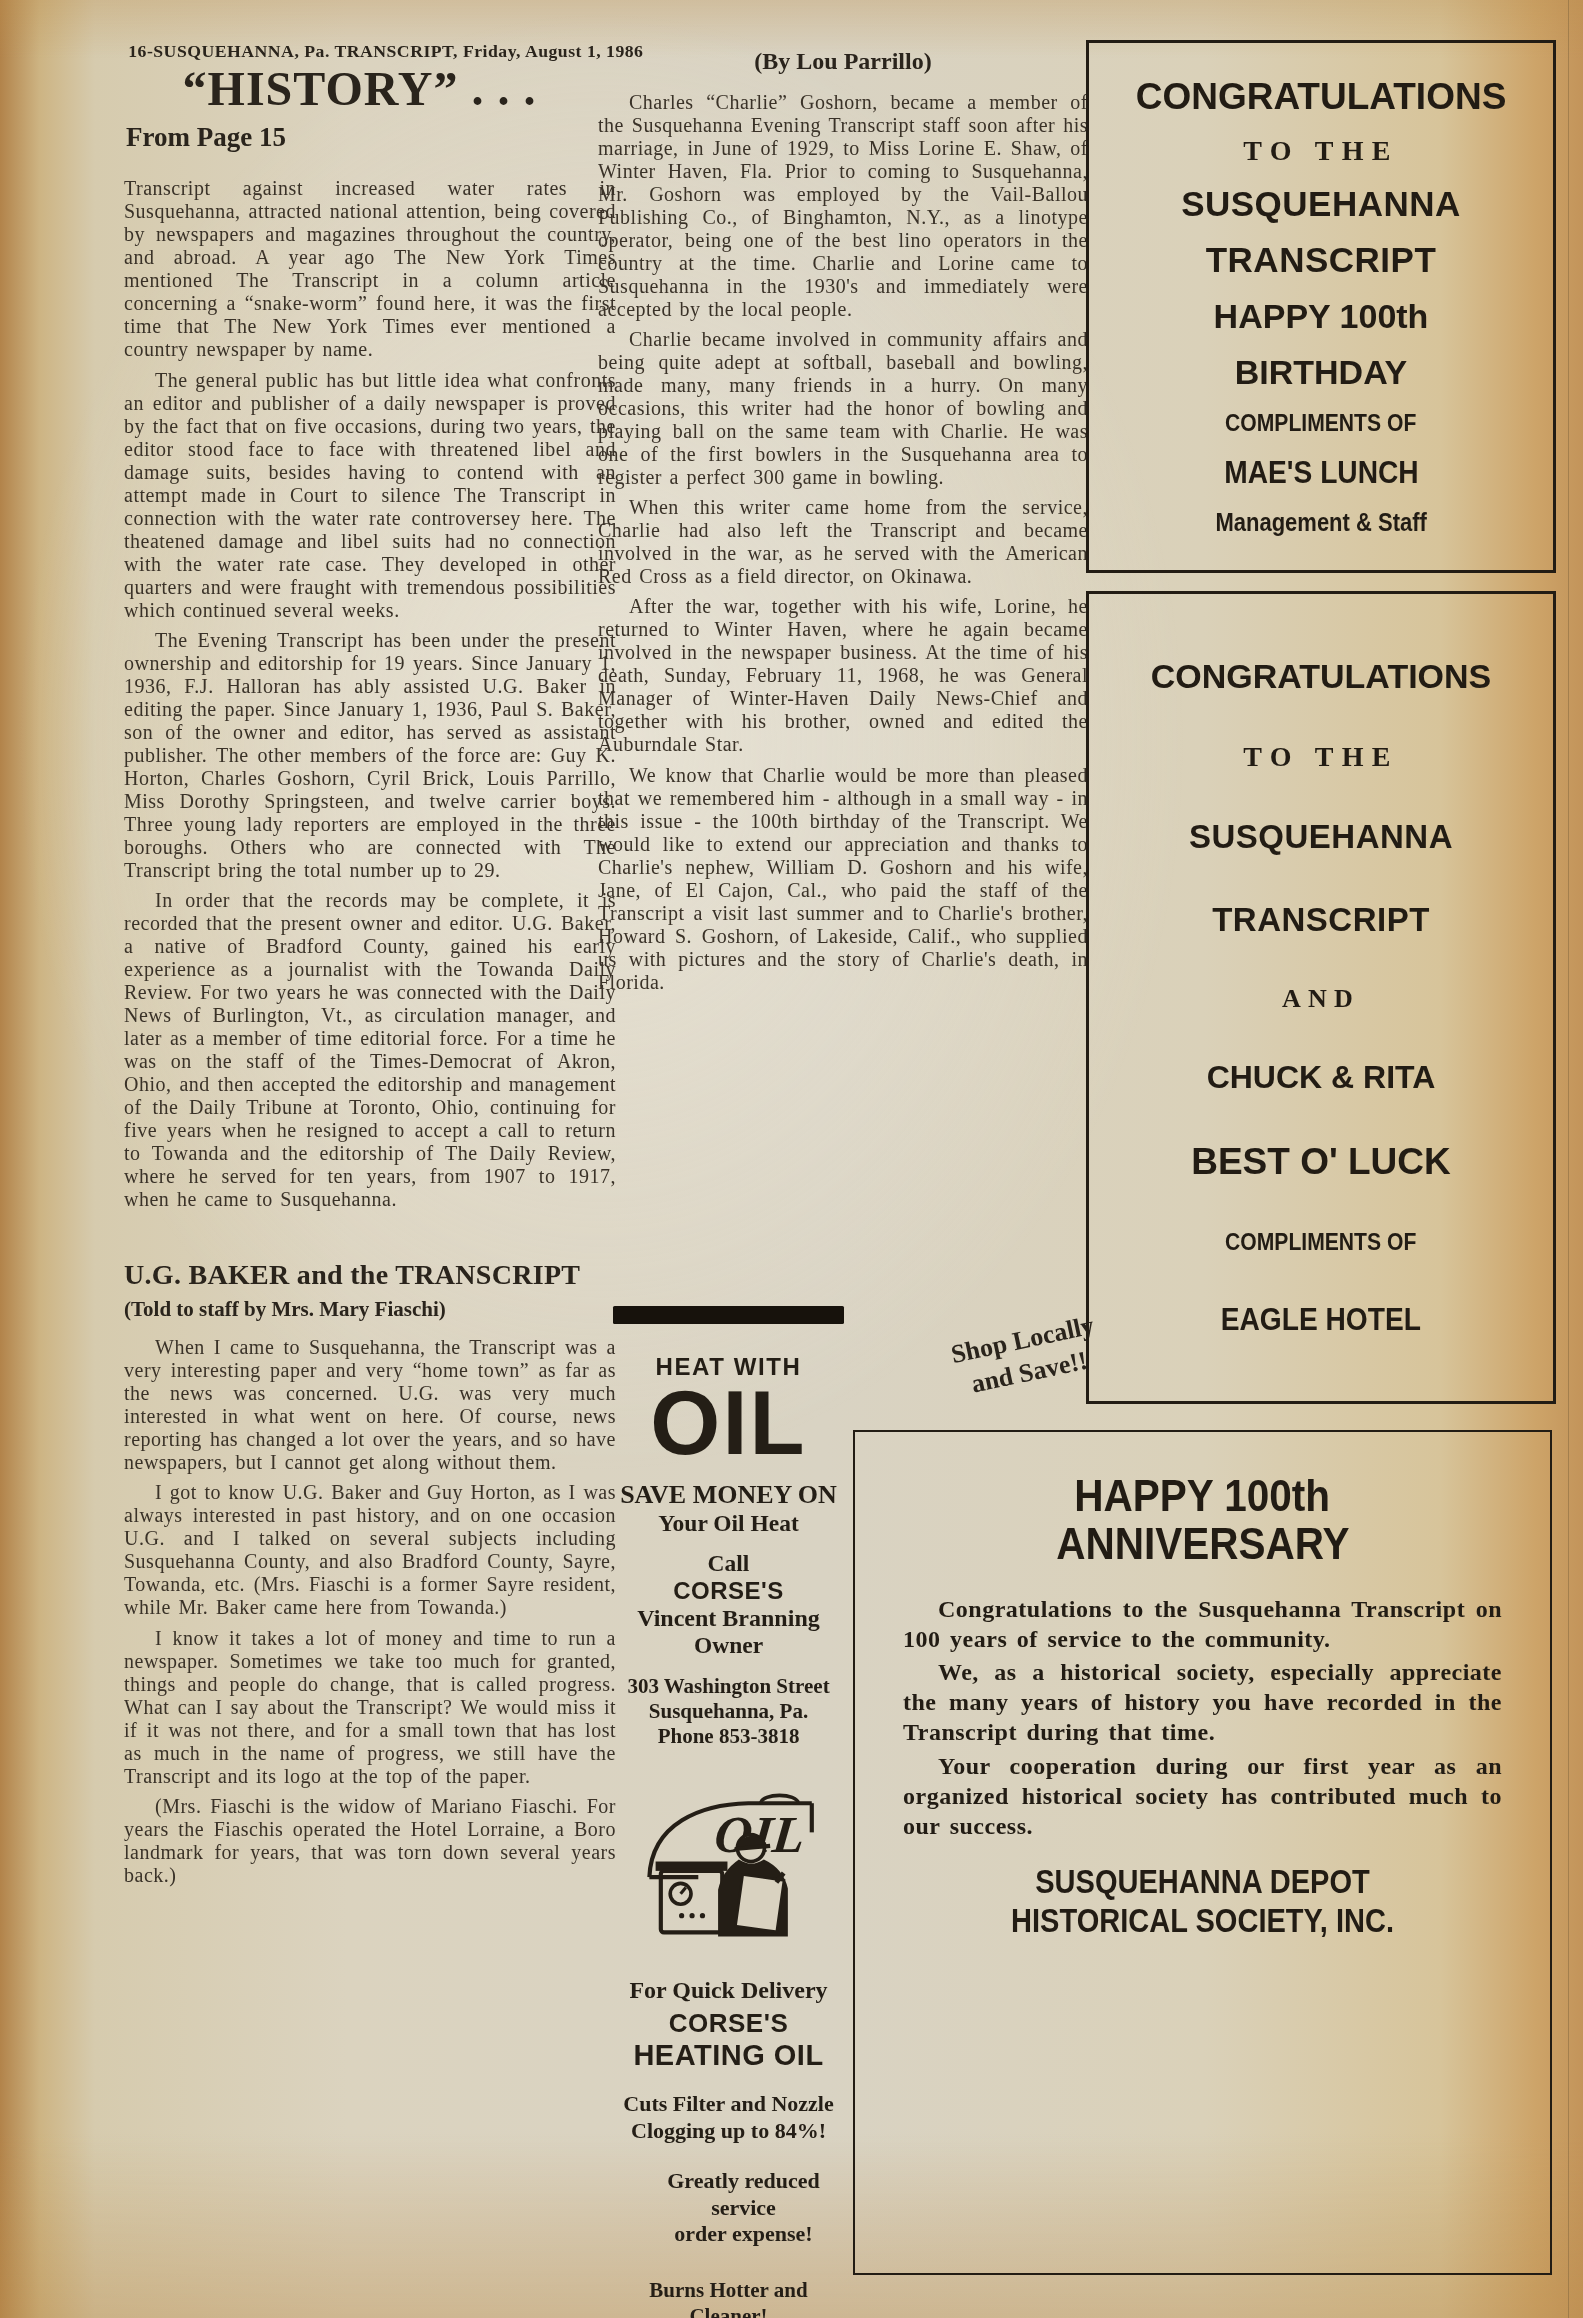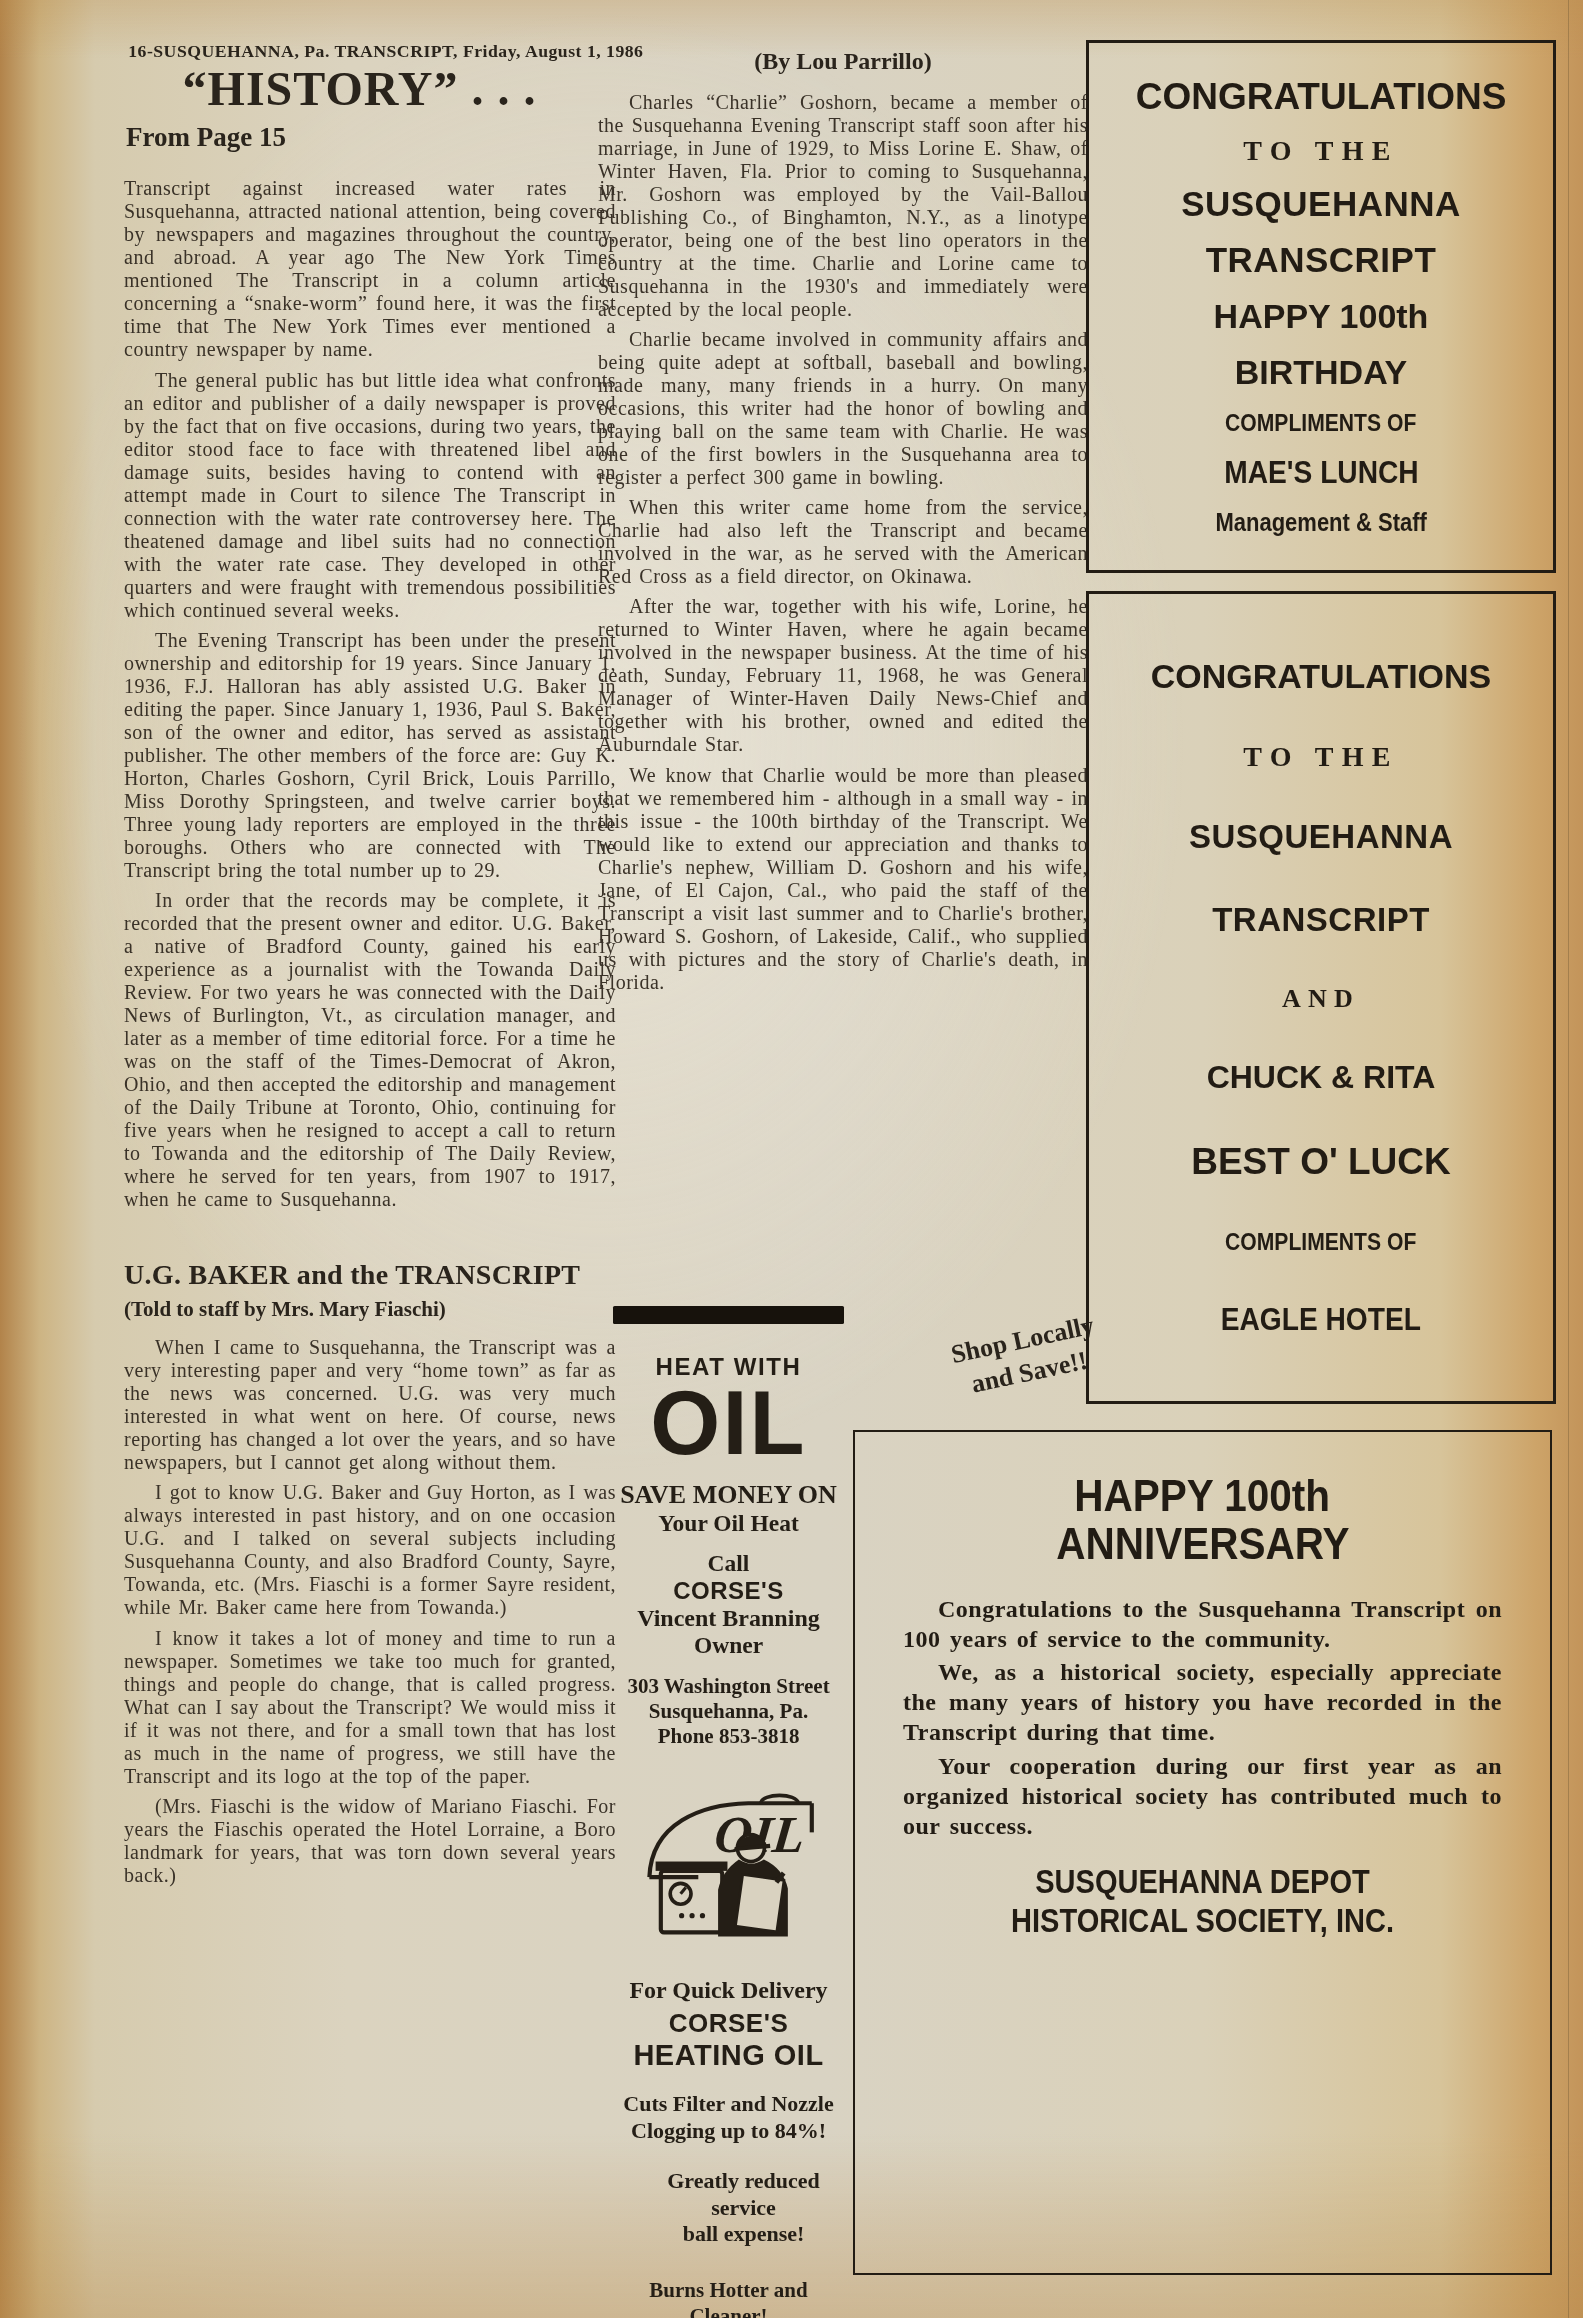--- a/index.html
+++ b/index.html
@@ -172,21 +172,21 @@
 
     <div class="oil-quick">For Quick Delivery</div>
     <div class="oil-corses2">CORSE'S</div>
     <div class="oil-heating">HEATING OIL</div>
     <div class="oil-benefit b1">
       <div>Cuts Filter and Nozzle</div>
       <div>Clogging up to 84%!</div>
     </div>
     <div class="oil-benefit b2">
       <div>Greatly reduced service</div>
-      <div>ball expense!</div>
+      <div>order expense!</div>
     </div>
     <div class="oil-benefit b3">Burns Hotter and Cleaner!</div>
 
   </div>
 
   <div class="ad-box ad-maes">
     <div class="sans big-congrats">CONGRATULATIONS</div>
     <div class="to-the">TO THE</div>
     <div class="sans ad-name">SUSQUEHANNA</div>
     <div class="sans ad-name">TRANSCRIPT</div>

